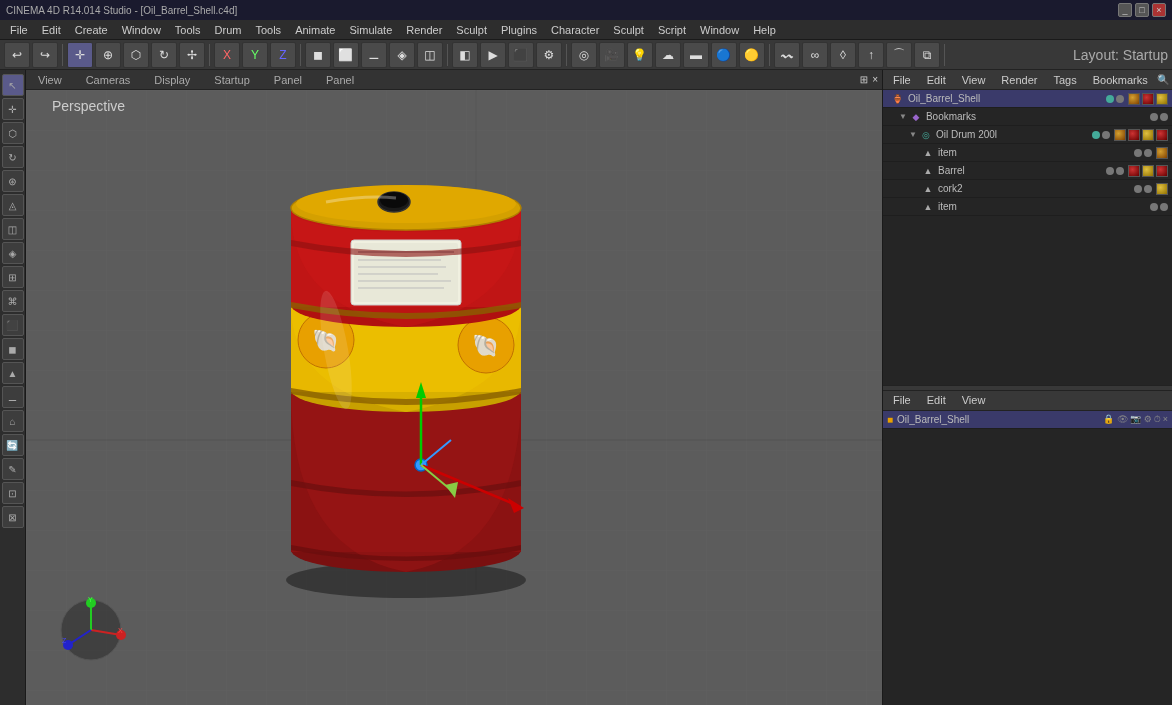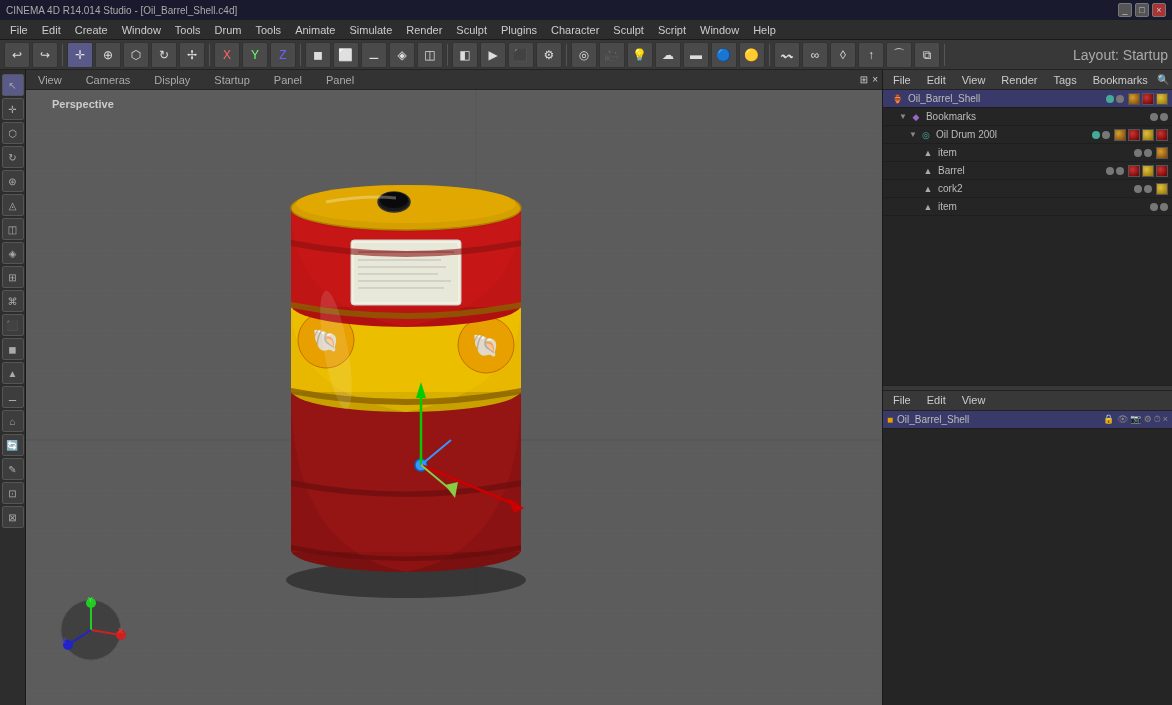--- a/index.html
+++ b/index.html
@@ -131,22 +131,22 @@
     .grid-canvas {
       position: absolute;
       top: 0; left: 0;
       width: 100%; height: 100%;
     }
 
     #viewport-label {
       position: absolute;
       top: 8px; left: 8px;
       color: #ccc;
-      font-size: 11px;
-      font-weight: bold;
+      font-size: 14px;
+      font-weight: normal;
       padding-left: 18px;
     }
 
     
     #right-panel {
       width: 290px;
       background: #2d2d2d;
       display: flex;
       flex-direction: column;
       border-left: 1px solid #1a1a1a;

